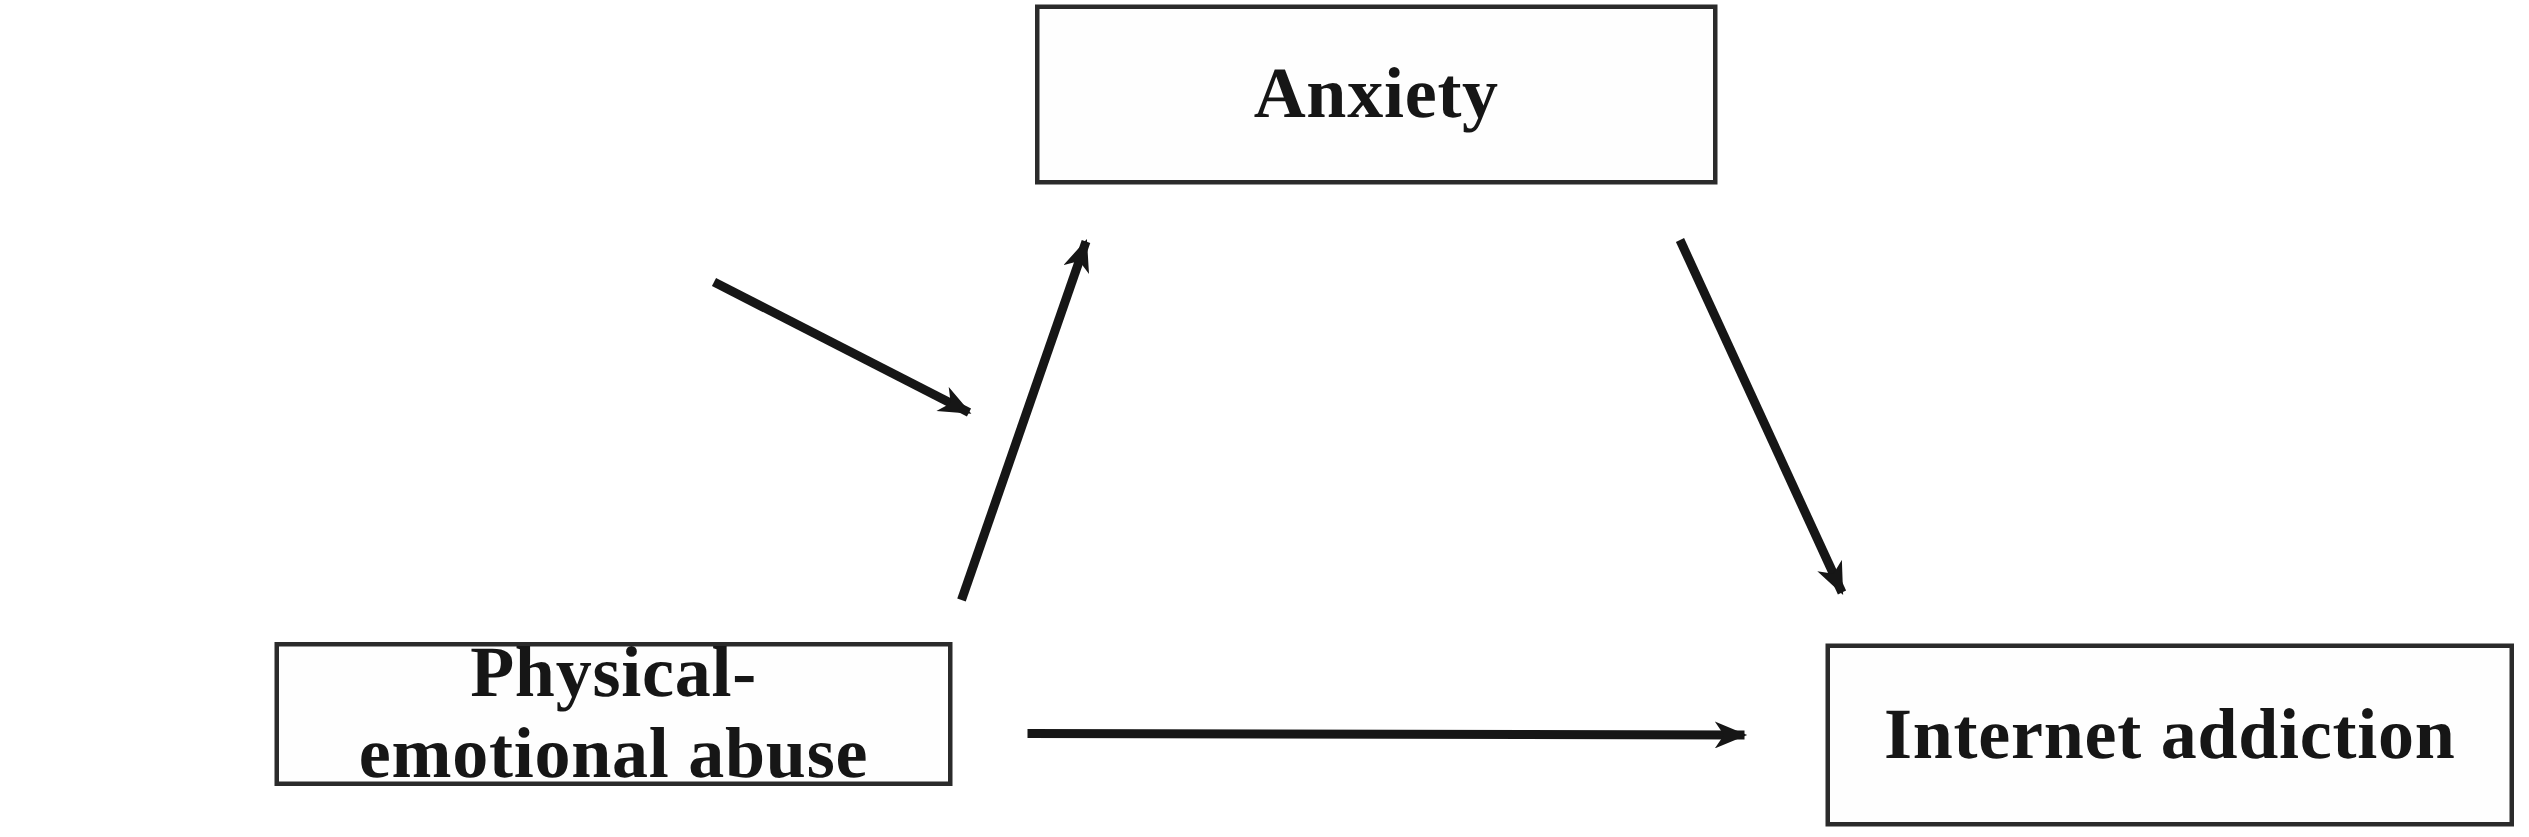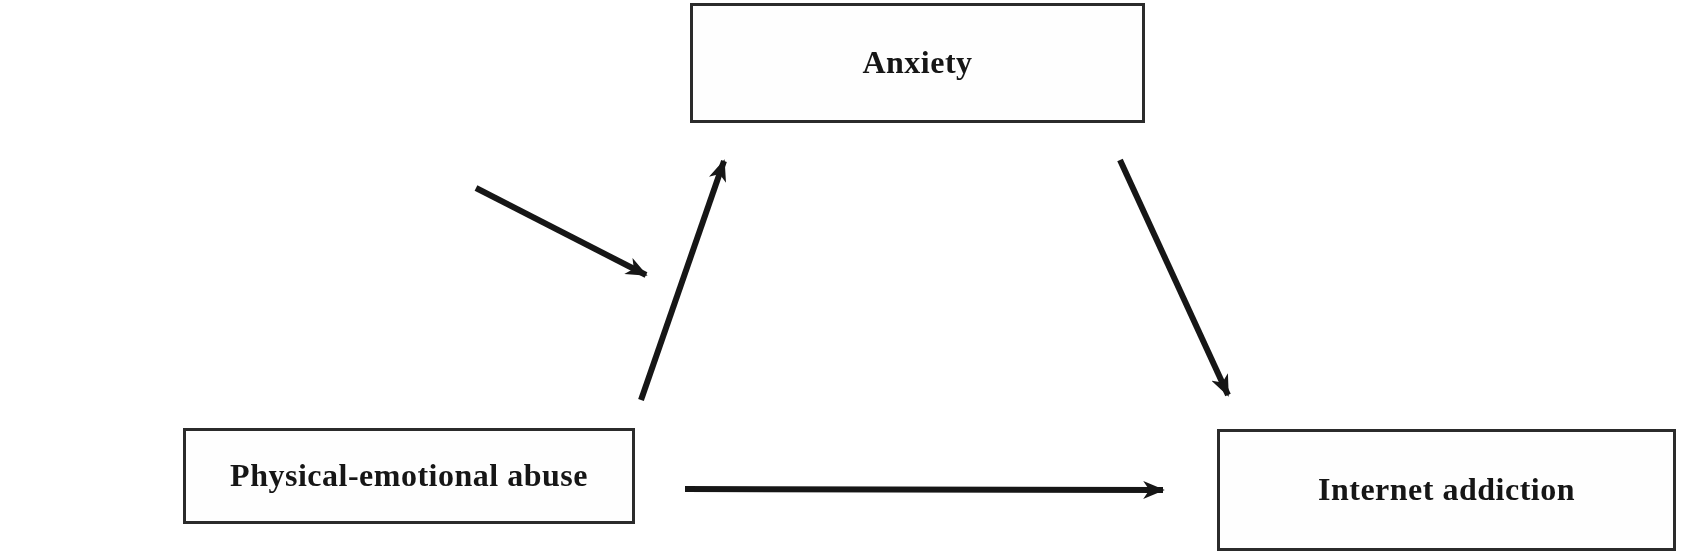--- a/index.html
+++ b/index.html
@@ -18,21 +18,21 @@
   .node {
     position: absolute;
     box-sizing: border-box;
     border: 3px solid #2b2b2b;
     background: #fefefe;
     display: flex;
     align-items: center;
     justify-content: center;
     text-align: center;
     font-weight: bold;
-    font-size: 32px;
+    font-size: 48px;
     line-height: 1.12;
     color: #161616;
     letter-spacing: 0.5px;
   }
   .node-physical-activity { left: 7px;    top: 51px;  width: 418px; height: 121px; }
   .node-anxiety           { left: 690px;  top: 3px;   width: 455px; height: 120px; }
   .node-abuse             { left: 183px;  top: 428px; width: 452px; height: 96px; padding: 0 28px; }
   .node-internet          { left: 1217px; top: 429px; width: 459px; height: 122px; }
   svg.arrows {
     position: absolute;

